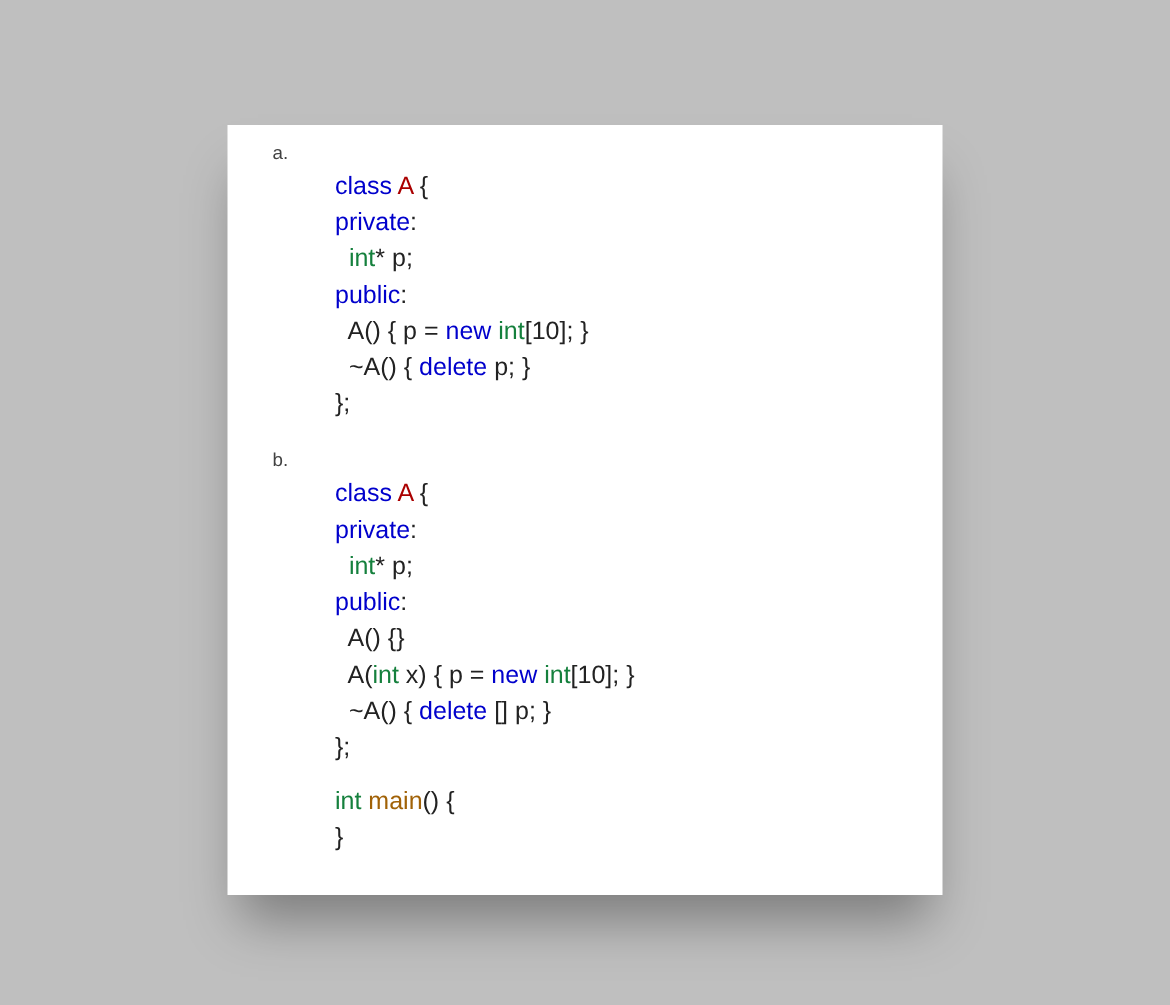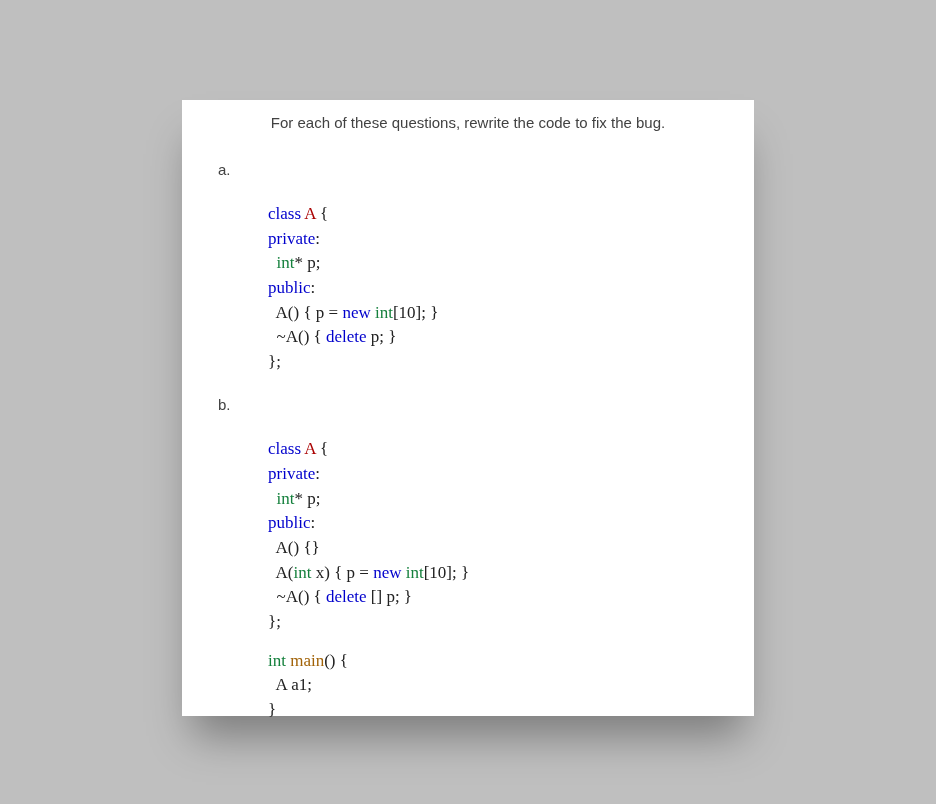--- a/index.html
+++ b/index.html
@@ -37,23 +37,23 @@
     }
 
     .question-label {
       font-size: 15px;
       color: #424242;
       margin-left: 6px;
     }
 
     .code-block {
       margin-left: 56px;
-      margin-top: 24px;
-      font-family: Liberation Serif, serif;
-      font-size: 17px;
+      margin-top: 4px;
+      font-family: Liberation Sans, sans-serif;
+      font-size: 20px;
       line-height: 1.45;
       color: #222;
     }
 
     .code-line {
       white-space: pre;
     }
 
     .spacer {
       height: 22px;
@@ -67,21 +67,20 @@
     .kw-red { color: #aa0000; }
     .kw-brown { color: #a16207; }
     .kw-prim { color: #15803d; }
     .txt { color: #222; }
 
   </style>
 </head>
 <body>
 
 <div class="page">
-  <div class="title">For each of these questions, rewrite the code to fix the bug.</div>
 
   <div class="question-label">a.</div>
   <div class="code-block">
     <div class="code-line"><span class="kw-blue">class</span><span class="kw-red"> A</span><span class="txt"> {</span></div>
     <div class="code-line"><span class="kw-blue">private</span><span class="txt">:</span></div>
     <div class="code-line"><span>  </span><span class="kw-prim">int</span><span class="txt">* p;</span></div>
     <div class="code-line"><span class="kw-blue">public</span><span class="txt">:</span></div>
     <div class="code-line"><span>  </span><span class="txt">A() { p = </span><span class="kw-blue">new</span><span> </span><span class="kw-prim">int</span><span class="txt">[10]; }</span></div>
     <div class="code-line"><span>  </span><span class="txt">~A() { </span><span class="kw-blue">delete</span><span class="txt"> p; }</span></div>
     <div class="code-line"><span class="txt">};</span></div>
@@ -96,16 +95,15 @@
     <div class="code-line"><span>  </span><span class="kw-prim">int</span><span class="txt">* p;</span></div>
     <div class="code-line"><span class="kw-blue">public</span><span class="txt">:</span></div>
     <div class="code-line"><span>  </span><span class="txt">A() {}</span></div>
     <div class="code-line"><span>  </span><span class="txt">A(</span><span class="kw-prim">int</span><span class="txt"> x) { p = </span><span class="kw-blue">new</span><span> </span><span class="kw-prim">int</span><span class="txt">[10]; }</span></div>
     <div class="code-line"><span>  </span><span class="txt">~A() { </span><span class="kw-blue">delete</span><span class="txt"> [] p; }</span></div>
     <div class="code-line"><span class="txt">};</span></div>
 
     <div class="spacer-small"></div>
 
     <div class="code-line"><span class="kw-prim">int</span><span class="kw-brown"> main</span><span class="txt">() {</span></div>
-    <div class="code-line"><span>  </span><span class="txt">A a1;</span></div>
     <div class="code-line"><span class="txt">}</span></div>
   </div>
 </div>
 
 </body></html>

